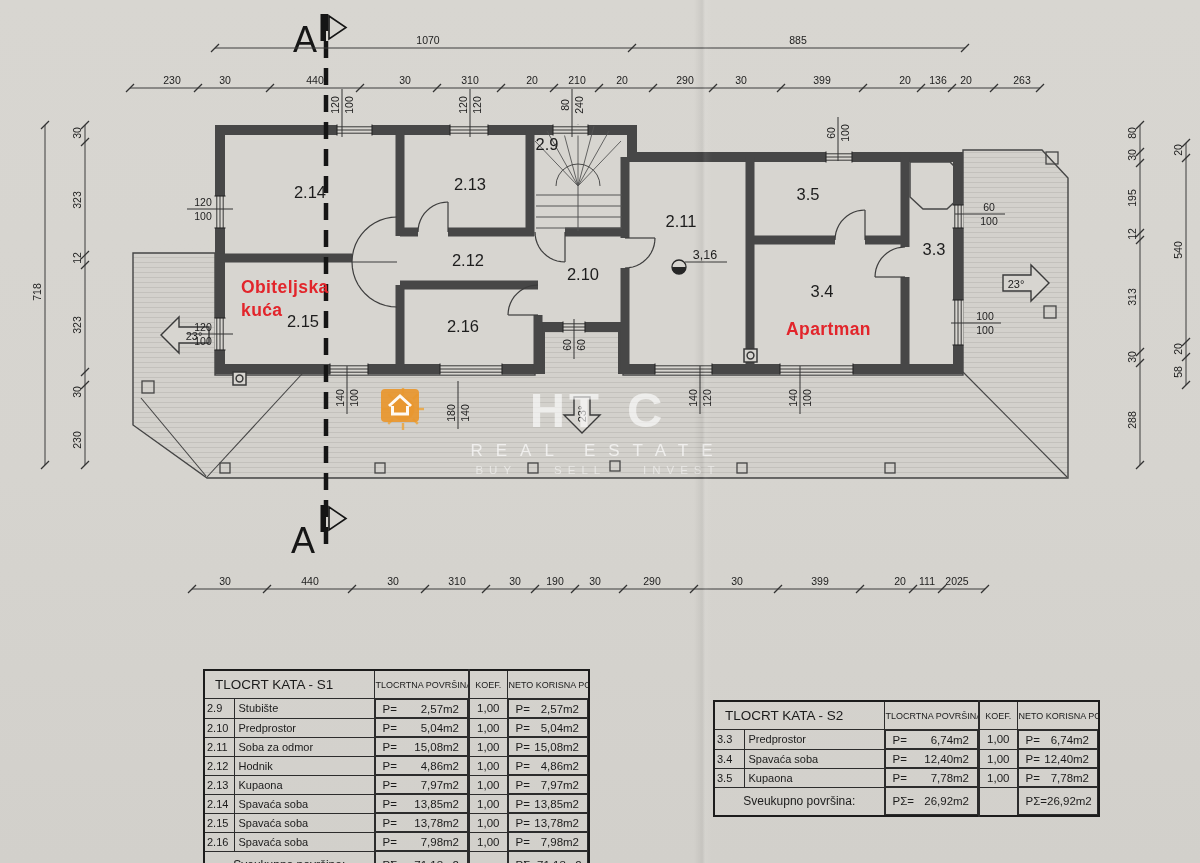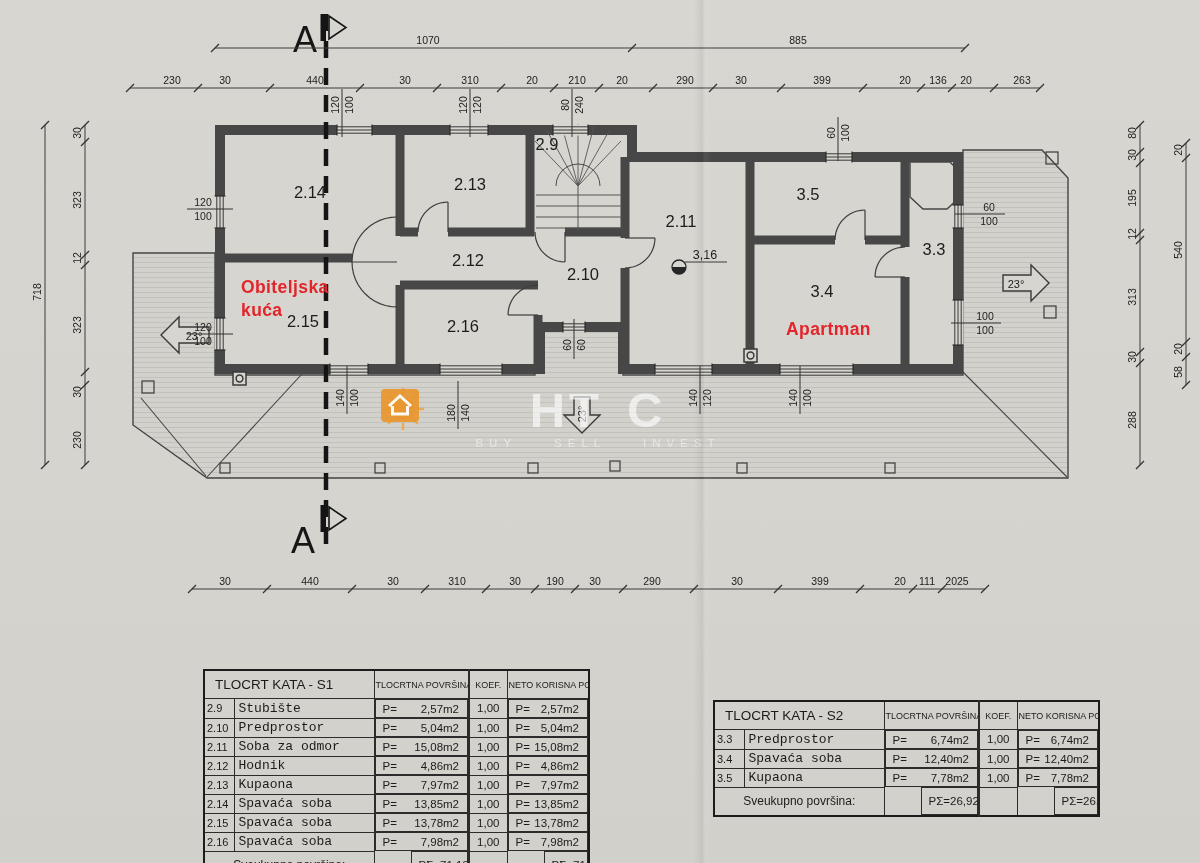--- a/index.html
+++ b/index.html
@@ -20,25 +20,25 @@
   .wm2{margin-top:7px;font-size:17px;letter-spacing:13px;color:rgba(255,255,255,.66);}
   .wm3{margin-top:3px;font-size:11.5px;letter-spacing:6px;word-spacing:28px;color:rgba(255,255,255,.5);}
   
   .tbl{position:absolute;border-collapse:collapse;table-layout:fixed;
     border:2px solid #1c1c1c;font-size:11.5px;color:#1b1b1b;}
   .tbl td{border:1px solid #2c2c2c;padding:0 4px;height:17px;overflow:hidden;white-space:nowrap;}
   .tbl .hrow td{height:27px;}
   .tbl .h-title{font-size:13.5px;padding-left:10px;}
   .tbl .h-small{font-size:9px;text-align:center;padding:0 1px;}
   .tbl .cid{padding:0 2px;font-size:11px;}
-  .tbl .cname{font-size:13px;font-family:Liberation Mono, monospace;}
+  .tbl .cname{font-size:11px;}
   .tbl .koef{border-left:2px solid #2c2c2c;}
   .tbl .ckoef{text-align:center;}
   .tbl .pcell{display:flex;align-items:center;justify-content:space-between;padding:0 8px 0 7px;}
-  .tbl .frow td{height:26px;margin-left:36px;}
+  .tbl .frow td{height:26px;}
   .tbl .cfoot{text-align:center;font-size:12px;}
 </style>
 </head>
 <body>
 
 <div class="page">
 
   <svg id="plan" width="1200" height="863" viewBox="0 0 1200 863">
     <defs>
       <pattern id="ter" width="7" height="5" patternUnits="userSpaceOnUse">
@@ -426,20 +426,21 @@
         </g>
       </svg>
       <span>T</span>
       <span class="wm-gap"></span>
       <span>C</span>
       <svg class="wm-house" width="40" height="38" viewBox="0 0 40 38">
         <rect x="1" y="3" width="38" height="33" rx="4" fill="#e8962e" opacity=".92"></rect>
         <path d="M9,20 L20,10 L31,20 M12.5,20 V28 H27.5 V20" stroke="rgba(255,255,255,.95)" stroke-width="3" fill="none"></path>
       </svg>
     </div>
+    <div class="wm2">REAL ESTATE</div>
     <div class="wm3">BUY SELL INVEST</div>
   </div>
 
   <table class="tbl" style="left:203px;top:669px;width:385px">
     <colgroup>
         <col style="width:30px">
         <col style="width:140px">
         <col style="width:95px">
         <col style="width:38px">
         <col style="width:82px">

